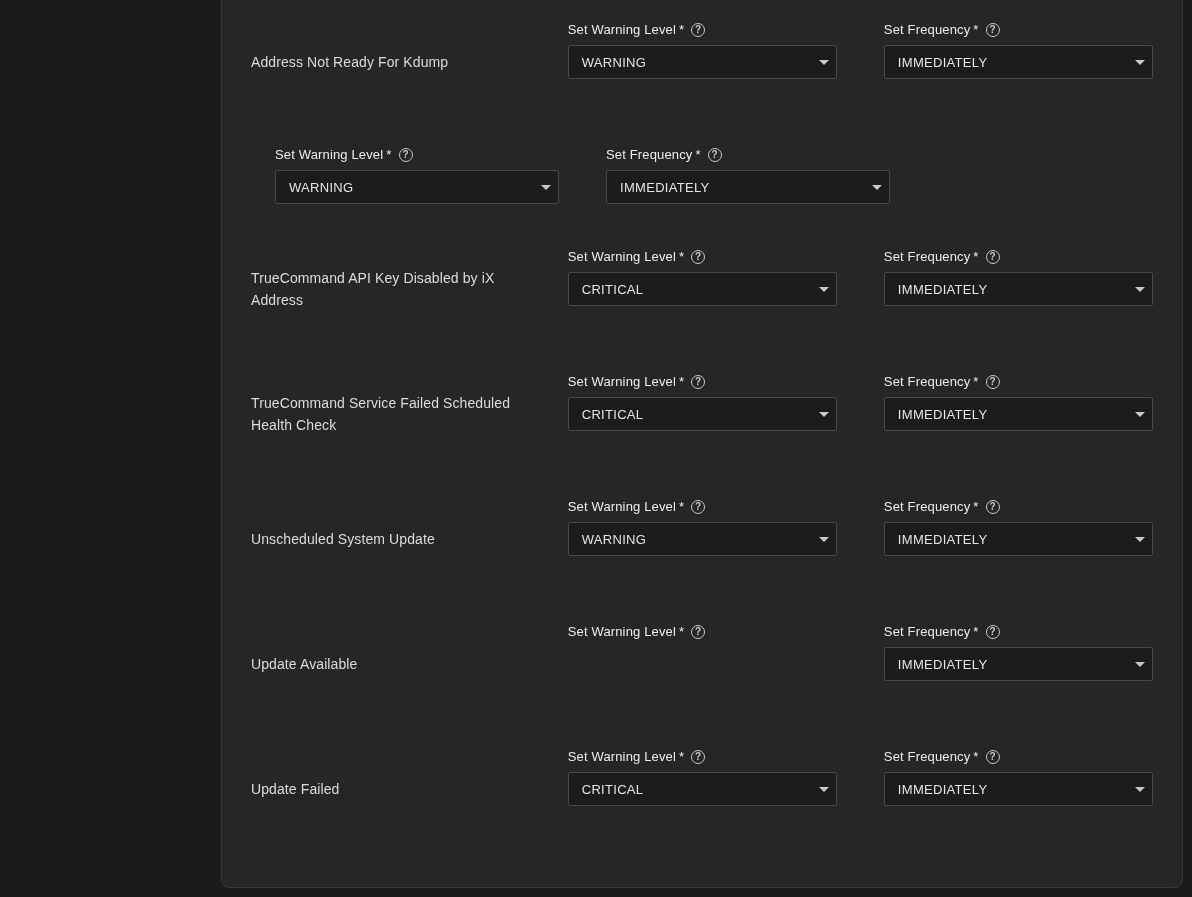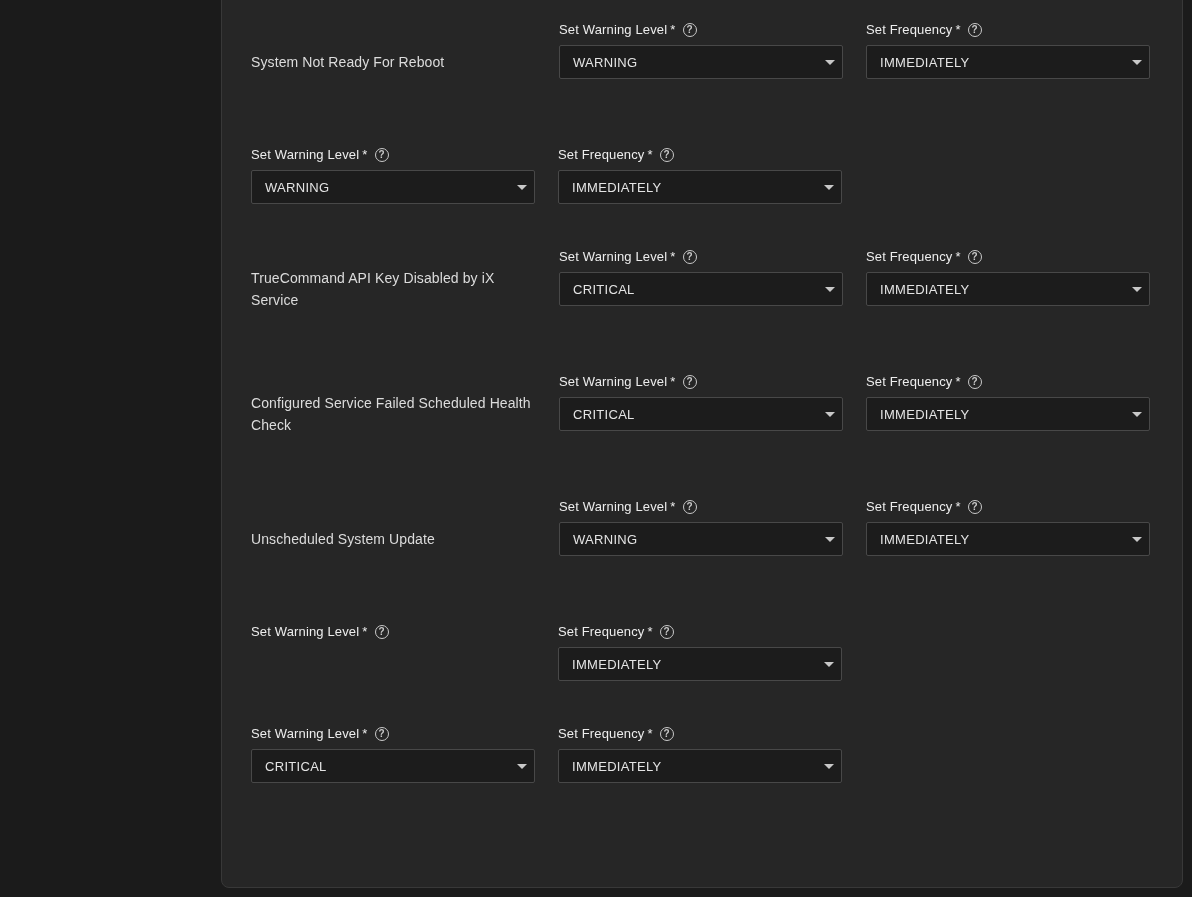--- a/index.html
+++ b/index.html
@@ -35,21 +35,21 @@
     margin-right: 16px;
     height: 80px;
     display: flex;
     align-items: center;
     color: #dcdcdc;
     font-size: 14px;
     line-height: 22px;
     letter-spacing: 0.1px;
   }
 
-  .field-group { width: 284px; }
+  .field-group { width: 284px; margin-left: 24px; }
   .field-group.warning { margin-right: 23px; }
 
   .field-label {
     display: flex;
     align-items: center;
     height: 15px;
     margin-bottom: 8px;
     color: #ededed;
     font-size: 13px;
     letter-spacing: 0.15px;
@@ -95,21 +95,21 @@
   }
 </style>
 </head>
 <body>
 
 <div class="page">
   <div class="card">
 
     <div class="rows">
   <div class="alert-row">
-    <div class="alert-name">System Not Ready For Reboot</div>
+    <div class="alert-name">Address Not Ready For Kdump</div>
 
     <div class="field-group warning">
       <div class="field-label">
         <span>Set Warning Level</span>
         <span class="required-marker">*</span>
         <span class="help-icon">?</span>
       </div>
       <div class="select-box">
         <span class="select-value">WARNING</span>
         <span class="chevron-down-icon"></span>
@@ -150,21 +150,21 @@
         <span class="help-icon">?</span>
       </div>
       <div class="select-box">
         <span class="select-value">IMMEDIATELY</span>
         <span class="chevron-down-icon"></span>
       </div>
     </div>
   </div>
 
   <div class="alert-row">
-    <div class="alert-name">TrueCommand API Key Disabled by iX Service</div>
+    <div class="alert-name">TrueCommand API Key Disabled by iX Address</div>
 
     <div class="field-group warning">
       <div class="field-label">
         <span>Set Warning Level</span>
         <span class="required-marker">*</span>
         <span class="help-icon">?</span>
       </div>
       <div class="select-box">
         <span class="select-value">CRITICAL</span>
         <span class="chevron-down-icon"></span>
@@ -178,21 +178,21 @@
         <span class="help-icon">?</span>
       </div>
       <div class="select-box">
         <span class="select-value">IMMEDIATELY</span>
         <span class="chevron-down-icon"></span>
       </div>
     </div>
   </div>
 
   <div class="alert-row">
-    <div class="alert-name">Configured Service Failed Scheduled Health Check</div>
+    <div class="alert-name">TrueCommand Service Failed Scheduled Health Check</div>
 
     <div class="field-group warning">
       <div class="field-label">
         <span>Set Warning Level</span>
         <span class="required-marker">*</span>
         <span class="help-icon">?</span>
       </div>
       <div class="select-box">
         <span class="select-value">CRITICAL</span>
         <span class="chevron-down-icon"></span>
@@ -234,43 +234,45 @@
         <span class="help-icon">?</span>
       </div>
       <div class="select-box">
         <span class="select-value">IMMEDIATELY</span>
         <span class="chevron-down-icon"></span>
       </div>
     </div>
   </div>
 
   <div class="alert-row">
-
-    <div class="field-group warning">
-      <div class="field-label">
-        <span>Set Warning Level</span>
-        <span class="required-marker">*</span>
-        <span class="help-icon">?</span>
-      </div>
-    </div>
-
-    <div class="field-group">
-      <div class="field-label">
-        <span>Set Frequency</span>
-        <span class="required-marker">*</span>
-        <span class="help-icon">?</span>
-      </div>
-      <div class="select-box">
-        <span class="select-value">IMMEDIATELY</span>
-        <span class="chevron-down-icon"></span>
-      </div>
-    </div>
-  </div>
-
-  <div class="alert-row">
+    <div class="alert-name">Update Available</div>
+
+    <div class="field-group warning">
+      <div class="field-label">
+        <span>Set Warning Level</span>
+        <span class="required-marker">*</span>
+        <span class="help-icon">?</span>
+      </div>
+    </div>
+
+    <div class="field-group">
+      <div class="field-label">
+        <span>Set Frequency</span>
+        <span class="required-marker">*</span>
+        <span class="help-icon">?</span>
+      </div>
+      <div class="select-box">
+        <span class="select-value">IMMEDIATELY</span>
+        <span class="chevron-down-icon"></span>
+      </div>
+    </div>
+  </div>
+
+  <div class="alert-row">
+    <div class="alert-name">Update Failed</div>
 
     <div class="field-group warning">
       <div class="field-label">
         <span>Set Warning Level</span>
         <span class="required-marker">*</span>
         <span class="help-icon">?</span>
       </div>
       <div class="select-box">
         <span class="select-value">CRITICAL</span>
         <span class="chevron-down-icon"></span>

